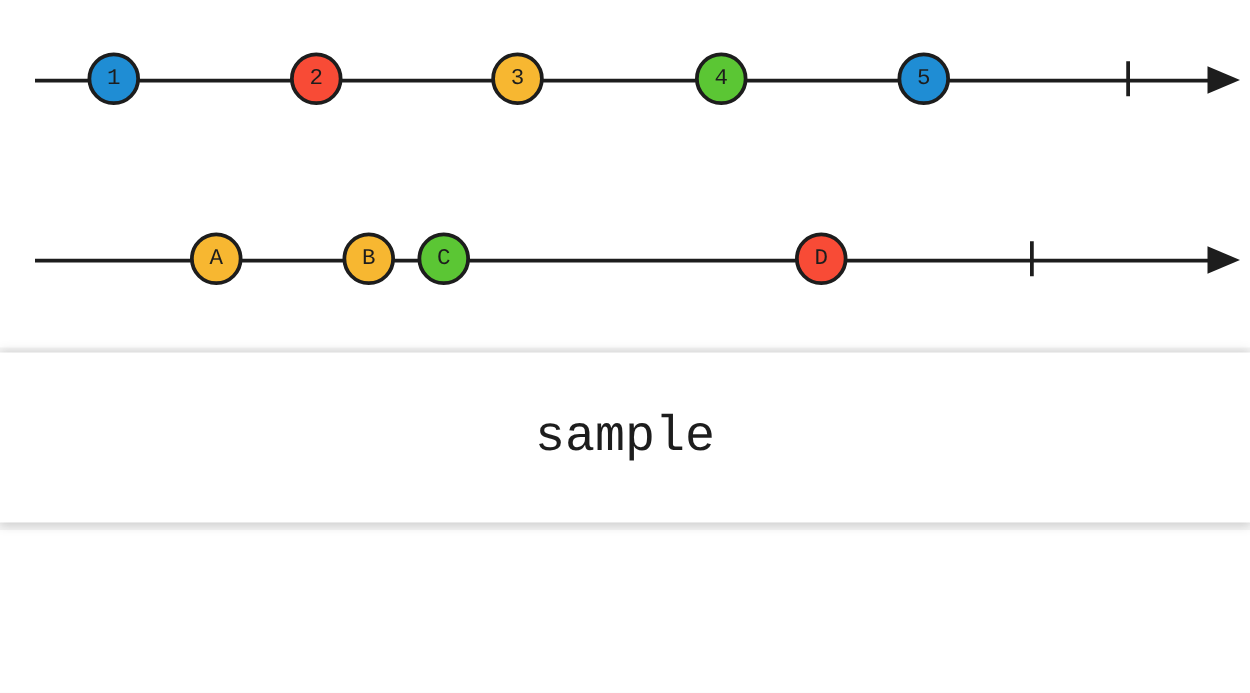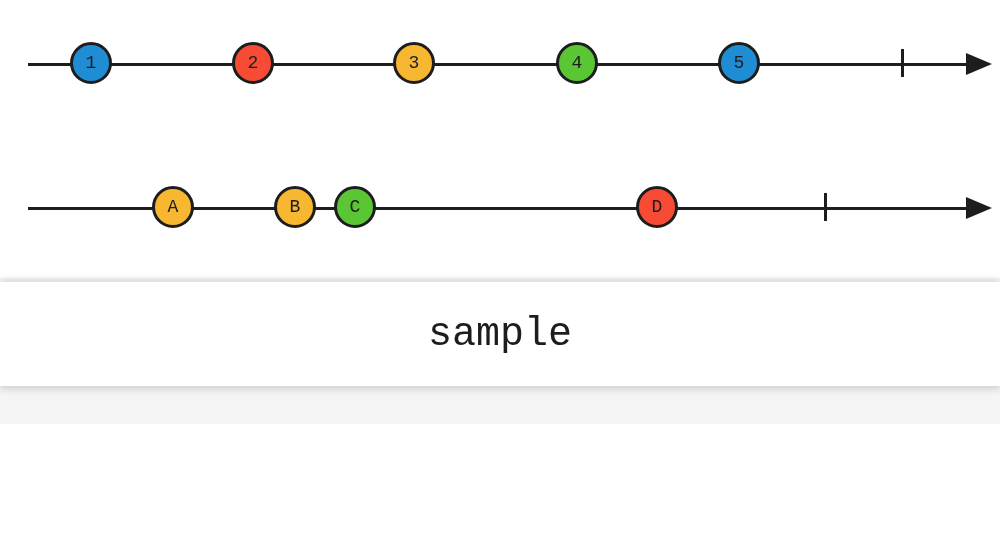--- a/index.html
+++ b/index.html
@@ -15,21 +15,21 @@
       position: absolute;
       left: 0;
       right: 0;
     }
     .panel-top {
       top: 0;
       height: 278px;
     }
     .panel-middle {
       top: 282px;
-      height: 104px;
+      height: 136px;
       display: flex;
       align-items: center;
       justify-content: center;
       box-shadow: 0 3px 8px rgba(0,0,0,0.15), 0 -3px 8px rgba(0,0,0,0.08);
       z-index: 5;
     }
     .panel-bottom {
       top: 424px;
       height: 130px;
     }

